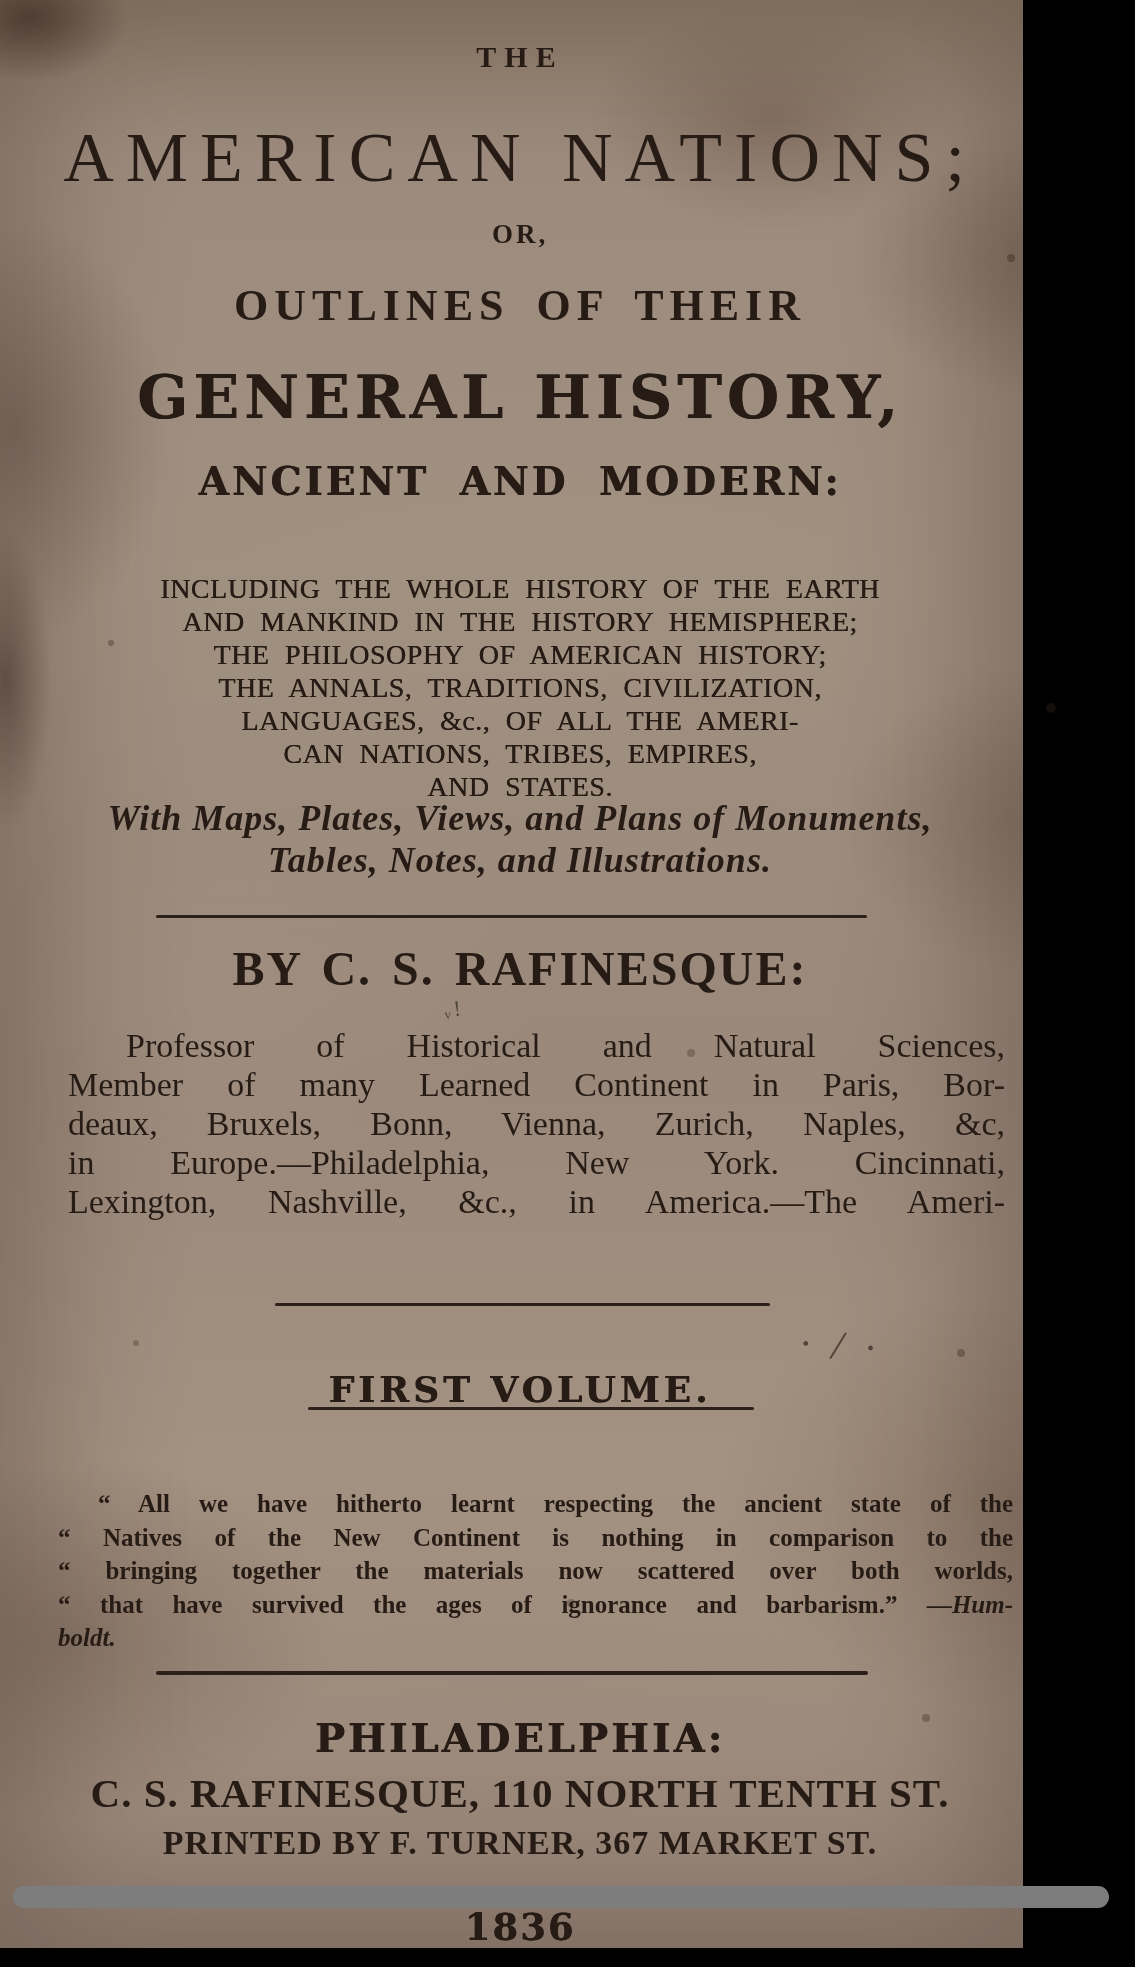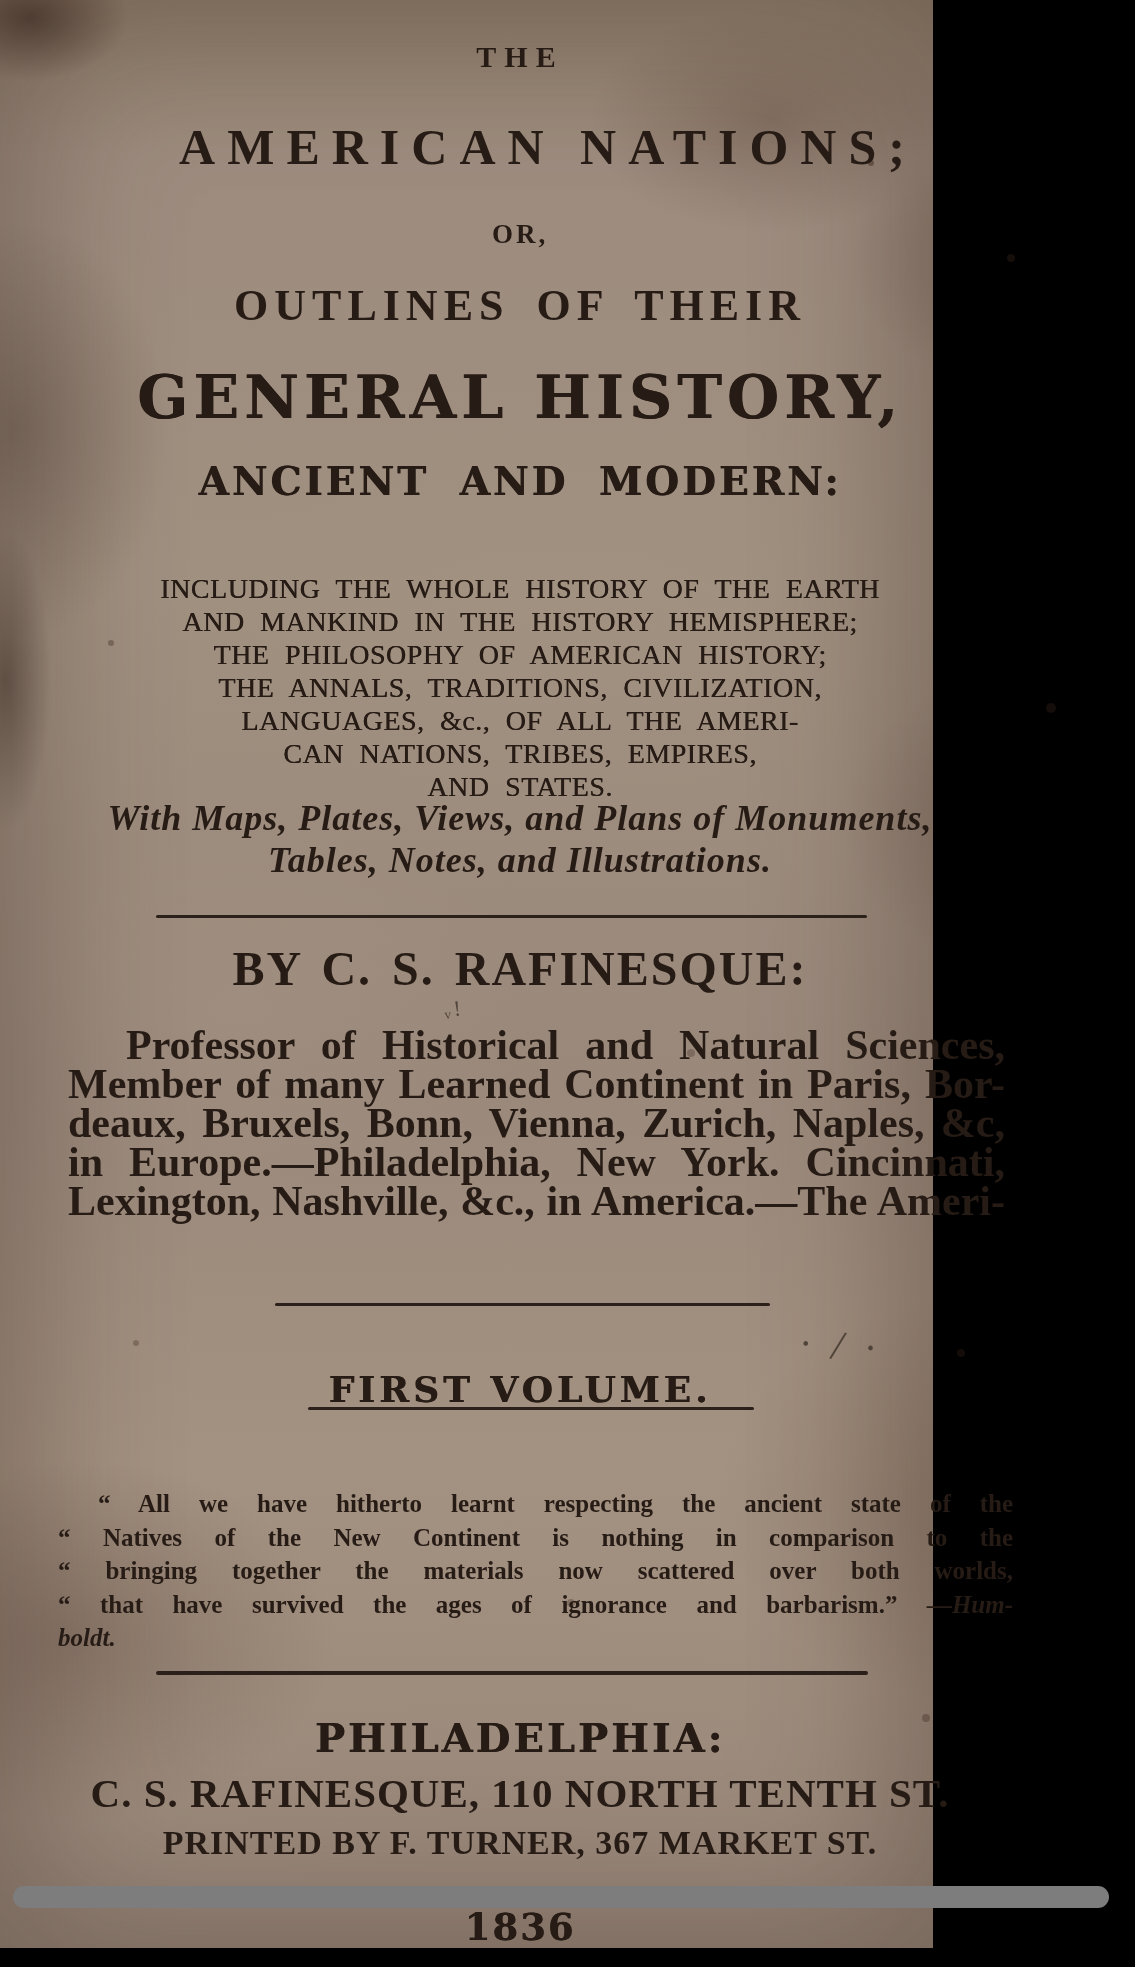--- a/index.html
+++ b/index.html
@@ -4,21 +4,21 @@
 <style>
   html,body{margin:0;padding:0;}
   body{
     width:1135px;height:1967px;
     background:#000;
     overflow:hidden;
     position:relative;
     font-family:"Liberation Serif","DejaVu Serif",serif;
   }
   .paper{
-    position:absolute;top:0;left:0;width:933px;height:1948px;
+    position:absolute;top:0;left:0;width:1023px;height:1948px;
     background-color:#9c8b7d;
     background-image:
       radial-gradient(ellipse 140px 90px at 30px 18px, rgba(40,20,14,.55), transparent 70%),
       radial-gradient(ellipse 260px 160px at 770px 120px, rgba(70,45,35,.28), transparent 70%),
       radial-gradient(ellipse 300px 200px at 1060px 260px, rgba(75,50,40,.33), transparent 70%),
       radial-gradient(ellipse 220px 300px at 15px 430px, rgba(60,40,32,.30), transparent 70%),
       radial-gradient(ellipse 60px 200px at 6px 680px, rgba(45,28,20,.45), transparent 75%),
       radial-gradient(ellipse 500px 300px at 560px 620px, rgba(168,150,134,.22), transparent 70%),
       radial-gradient(ellipse 300px 220px at 1050px 820px, rgba(70,48,38,.25), transparent 70%),
       radial-gradient(ellipse 420px 260px at 240px 1010px, rgba(172,152,136,.24), transparent 70%),
@@ -42,37 +42,37 @@
       -300px 1440px 0 1px rgba(55,35,25,.30),
       55px 1555px 0 1px rgba(60,38,28,.35);
   }
   .ink{
     position:absolute;top:0;left:0;width:1135px;height:1948px;
     color:#271c15;
     filter:blur(0.45px);
   }
   .block{position:absolute;left:0;width:1040px;text-align:center;}
   .the{top:40px;font-size:30px;font-weight:bold;letter-spacing:8px;}
-  .main-title{top:118px;font-size:50px;font-weight:bold;letter-spacing:12px;white-space:nowrap;padding-left:28px;}
+  .main-title{top:118px;font-size:70px;font-weight:normal;letter-spacing:12px;white-space:nowrap;}
   .or{top:219px;font-size:27px;font-weight:bold;letter-spacing:3px;}
   .outlines{top:280px;font-size:44px;font-weight:bold;letter-spacing:6px;word-spacing:10px;}
   .fat{font-family:"DejaVu Serif",serif;font-weight:bold;text-shadow:0.6px 0 currentColor;}
   .genhist{top:362px;font-size:60px;letter-spacing:5px;white-space:nowrap;}
   .ancient{top:458px;font-size:39px;letter-spacing:3px;word-spacing:14px;}
   .scope{top:572px;font-size:28px;line-height:33px;letter-spacing:0.5px;word-spacing:8px;text-shadow:0.4px 0 currentColor;}
   .withnote{top:797px;font-size:36px;line-height:42px;font-weight:bold;font-style:italic;letter-spacing:1px;}
   .rule{position:absolute;height:3px;background:#2b201a;border-radius:2px;}
   .rule1{top:915px;left:156px;width:711px;}
   .rule2{top:1303px;left:275px;width:495px;}
   .rule3{top:1407px;left:308px;width:446px;}
   .rule4{top:1671px;left:156px;width:712px;height:4px;}
   .byline{top:941px;font-size:48px;font-weight:bold;letter-spacing:2px;word-spacing:6px;}
   .pen{color:#43392f;opacity:.85;}
   .pen-small{position:absolute;top:996px;left:444px;font-size:22px;transform:rotate(-6deg);letter-spacing:3px;}
-  .author-par{position:absolute;top:1026px;left:68px;width:937px;font-size:42px;line-height:39px;font-weight:bold;}
+  .author-par{position:absolute;top:1026px;left:68px;width:937px;font-size:34px;line-height:39px;font-weight:normal;}
   .jline{text-align:justify;text-align-last:justify;}
   .author-par .first{padding-left:58px;}
   .author-par .last{text-align-last:left;}
   .volume{top:1332px;font-size:36px;letter-spacing:4px;margin-top:36px;}
   .vol-mark{position:absolute;top:1322px;left:800px;font-size:40px;font-style:italic;transform:rotate(4deg);letter-spacing:6px;}
   .quote{position:absolute;top:1458px;left:58px;width:955px;font-size:25px;line-height:33.5px;font-weight:bold;margin-top:29px;}
   .quote .first{padding-left:40px;}
   .quote .last{text-align-last:left;}
   .quote .em{font-style:italic;}
   .city{top:1714px;font-size:40px;letter-spacing:3px;}

